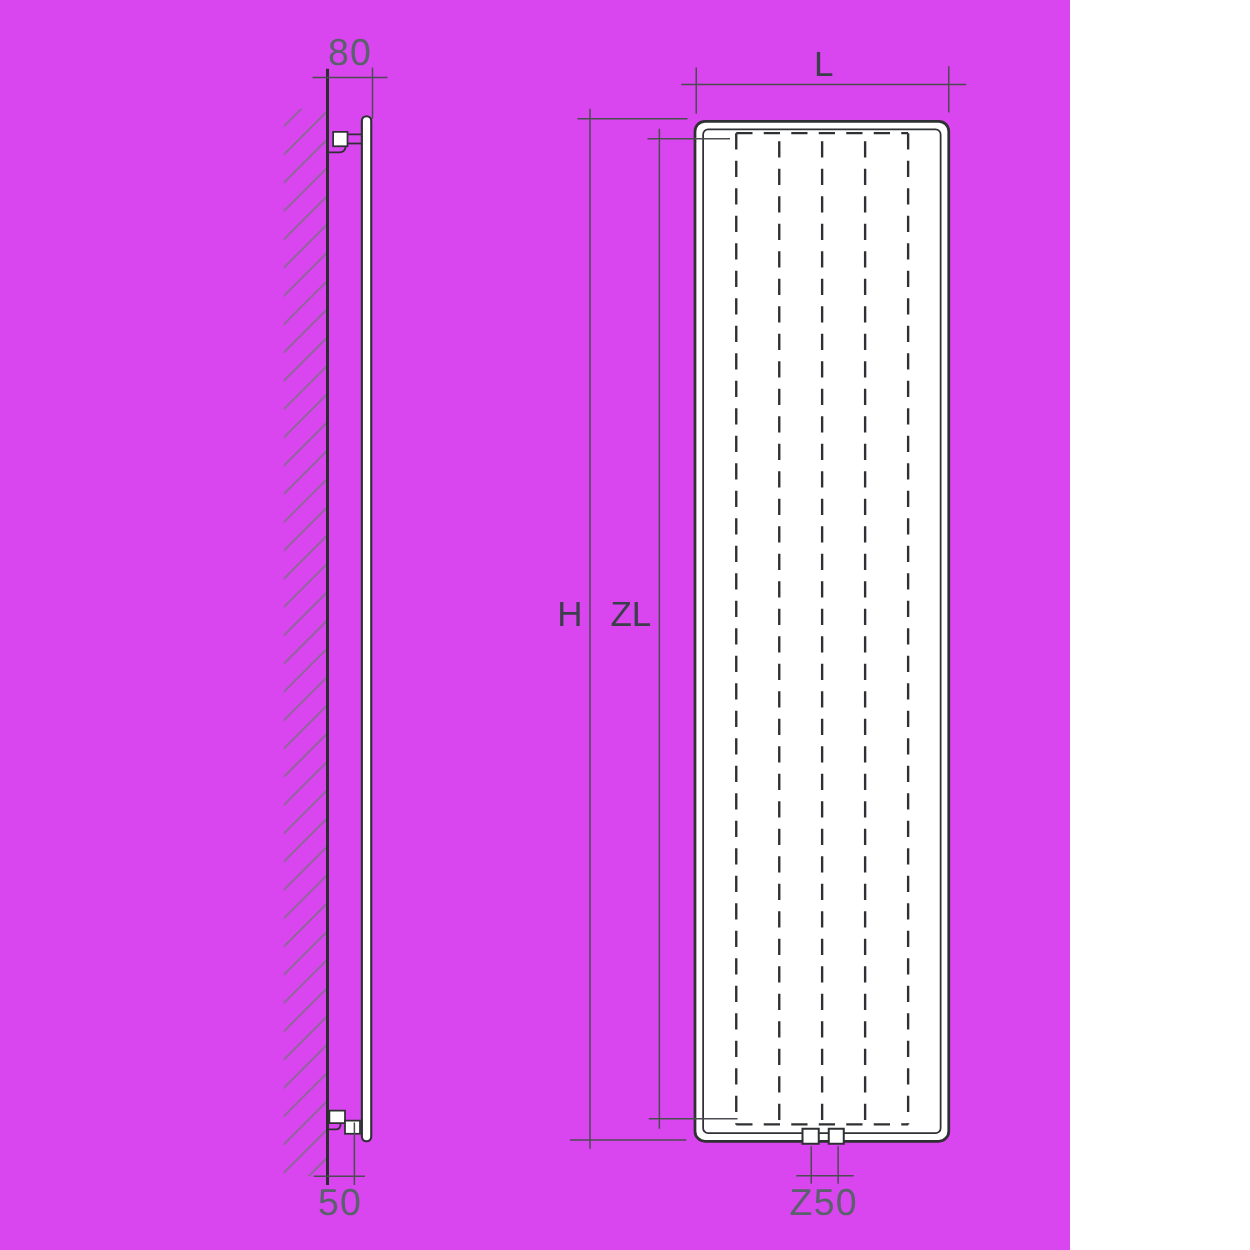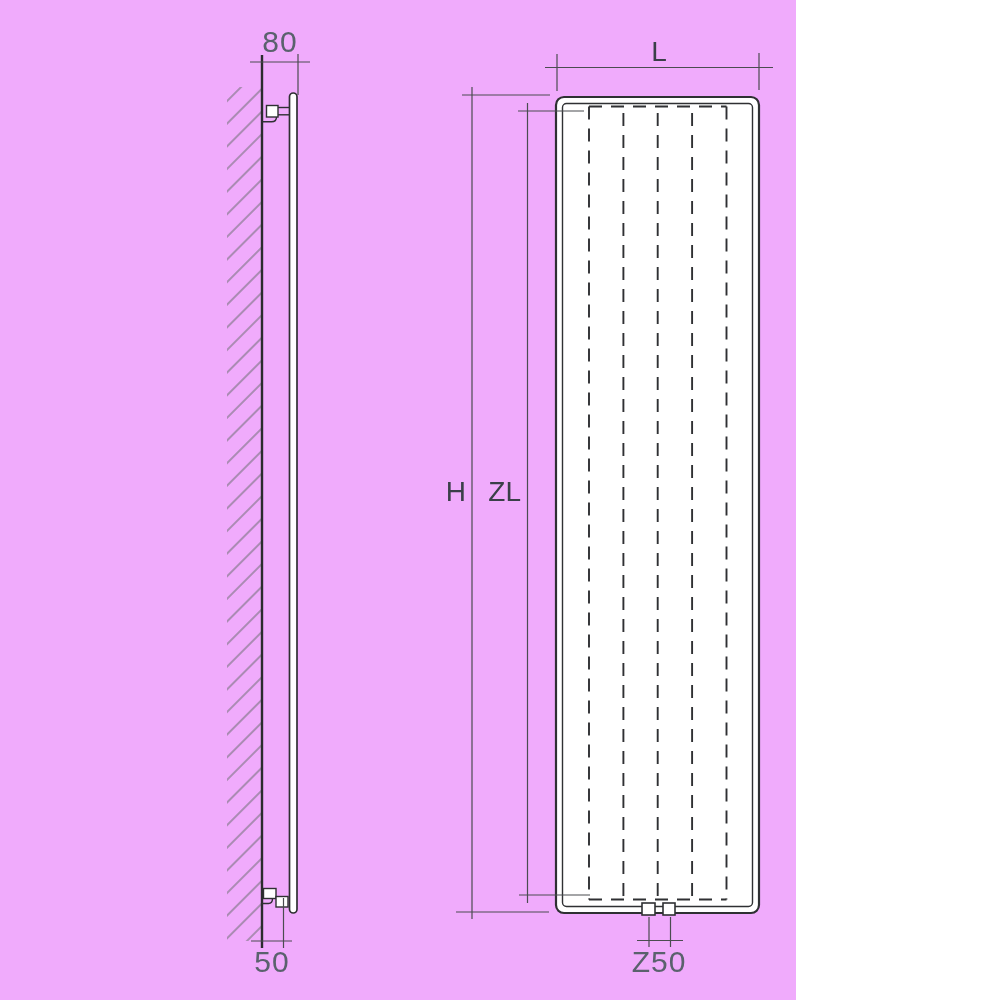--- a/index.html
+++ b/index.html
@@ -5,23 +5,23 @@
   html, body {
     margin: 0;
     padding: 0;
     background: #ffffff;
     width: 1000px;
     height: 1000px;
     overflow: hidden;
   }
   .stage {
     position: relative;
-    width: 796px;
+    width: 856px;
     height: 1000px;
-    background: #f0abfc;
+    background: #d946ef;
   }
   svg { display: block; }
 
   
   .wall-line   { stroke: #2b2c2e; stroke-width: 2.4; fill: none; }
   .panel       { stroke: #2f3033; stroke-width: 1.7; fill: #ffffff; }
   .bracket-box { stroke: #2f3033; stroke-width: 1.4; fill: #ffffff; }
   .bracket-ln  { stroke: #2f3033; stroke-width: 1.4; fill: none; }
   .outer-rect  { stroke: #2f3033; stroke-width: 2.2; fill: #ffffff; }
   .inner-rect  { stroke: #2f3033; stroke-width: 1.4; fill: none; }

